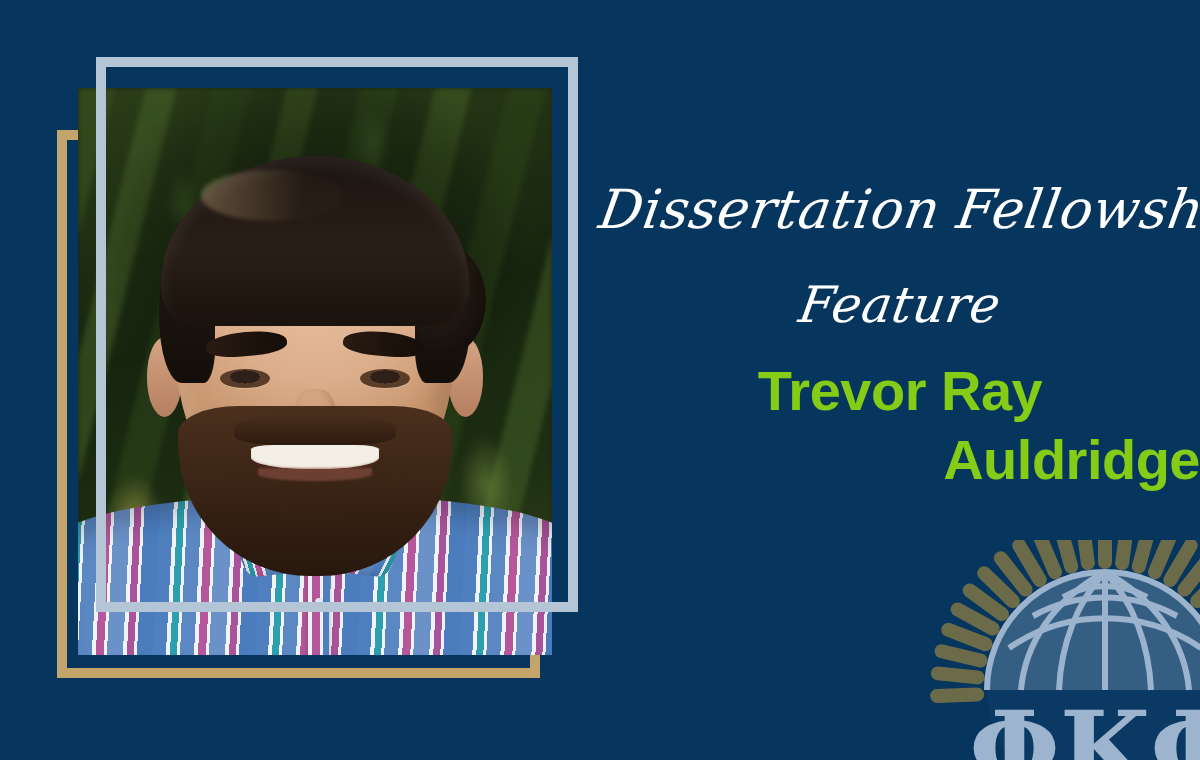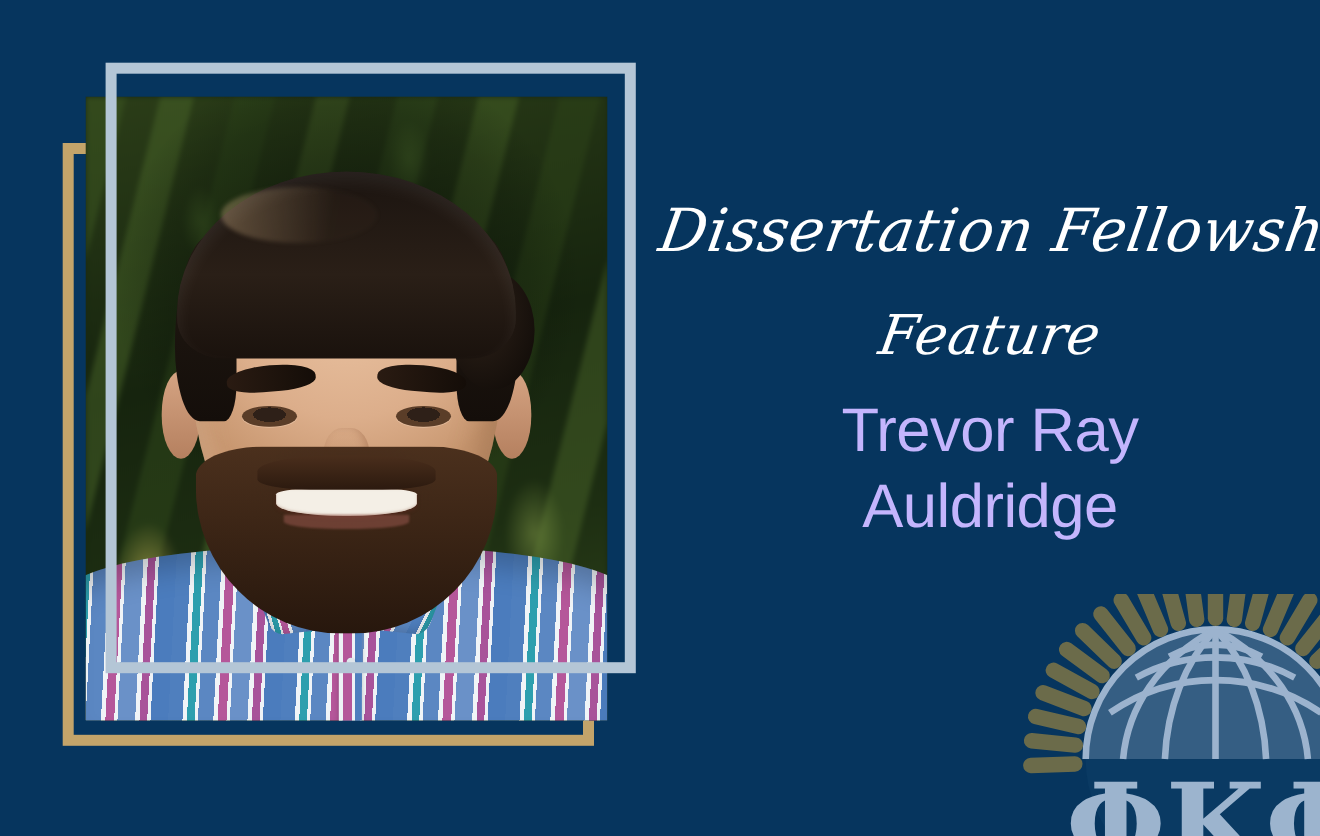--- a/index.html
+++ b/index.html
@@ -255,30 +255,30 @@
     letter-spacing:.5px;
     white-space:nowrap;
   }
   #script-1 { top:178px; font-size:54px; transform:skewX(-9deg); }
   #script-2 { top:276px; font-size:50px; transform:skewX(-9deg); }
 
   .name-line {
     position:absolute;
     width:100%;
     text-align:center;
-    color:#c4b5fd;
+    color:#84cc16;
     font-family:"Liberation Sans", sans-serif;
-    font-weight:normal;
+    font-weight:bold;
     font-size:56px;
     letter-spacing:-.5px;
     line-height:1;
     white-space:nowrap;
   }
   #name-1 { top:363px; }
-  #name-2 { top:432px; }
+  #name-2 { top:432px;text-align:right; }
 
   
   #logo {
     position:absolute;
     left:925px; top:540px;
     width:350px; height:350px;
   }
   #logo svg { width:100%; height:100%; display:block; }
 </style>
 </head>

